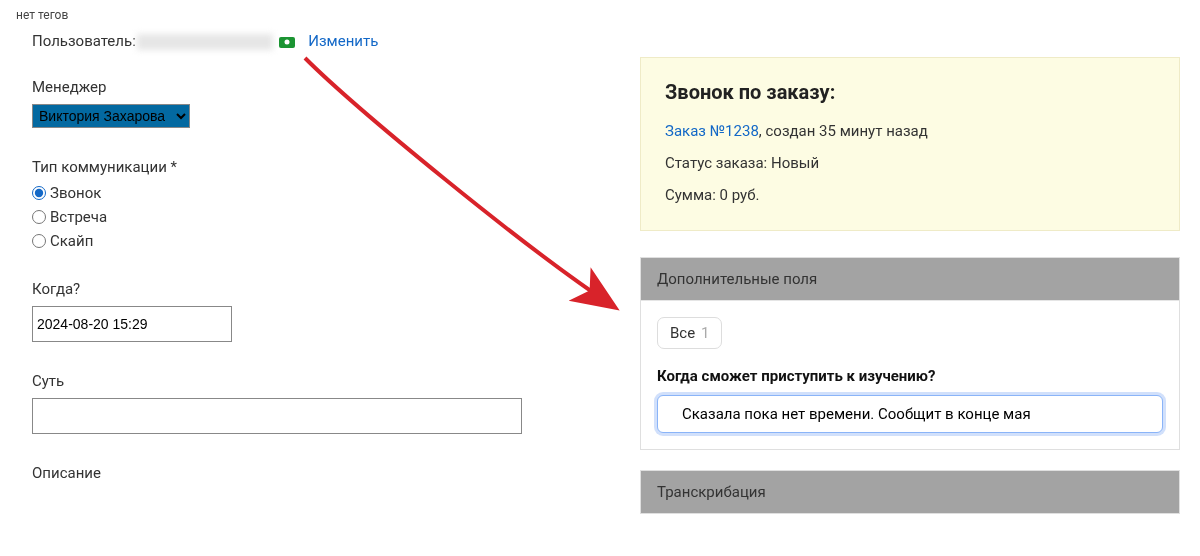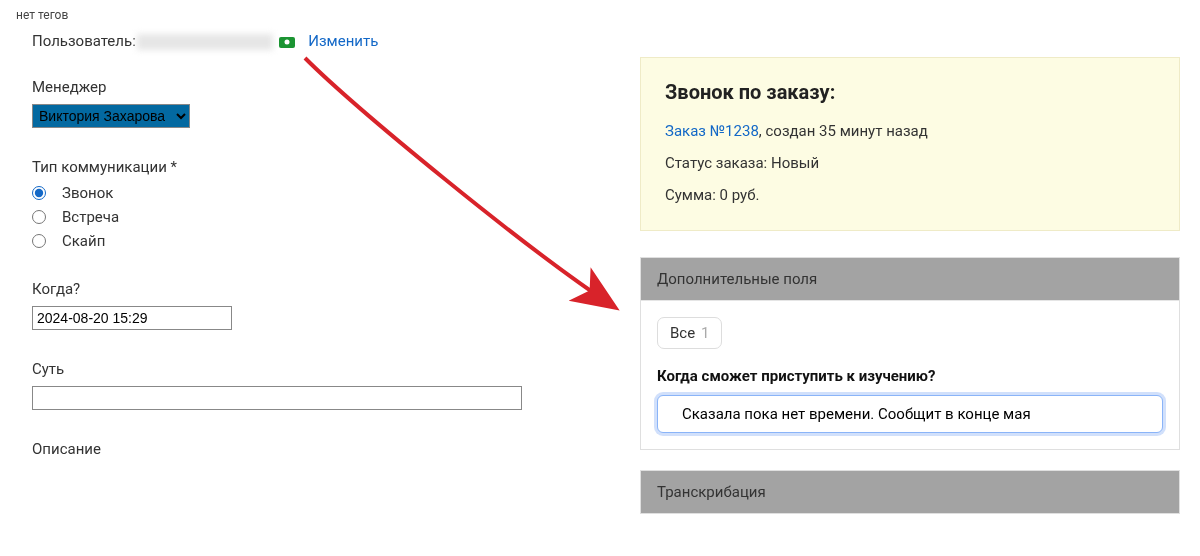--- a/index.html
+++ b/index.html
@@ -89,34 +89,34 @@
     height: 24px;
     font-size: 14px;
     border: 1px solid #888;
     background: #0369a1;
     padding: 1px 2px;
   }
   .radio-row {
     margin-top: 6px;
     display: flex;
     align-items: center;
-    gap: 16px;
+    gap: 4px;
   }
   .radio-row input[type=radio]{
     margin: 0;
     width: 14px;
     height: 14px;
     accent-color: #1368c7;
   }
   .radio-row label{
     color:#333;
   }
   input.text-input {
     width: 200px;
-    height: 24px;
+    height: 36px;
     font-size: 14px;
     border: 1px solid #888;
     padding: 2px 4px;
     background:#fff;
   }
   input.text-input.wide {
     width: 490px;
   }
 
   

